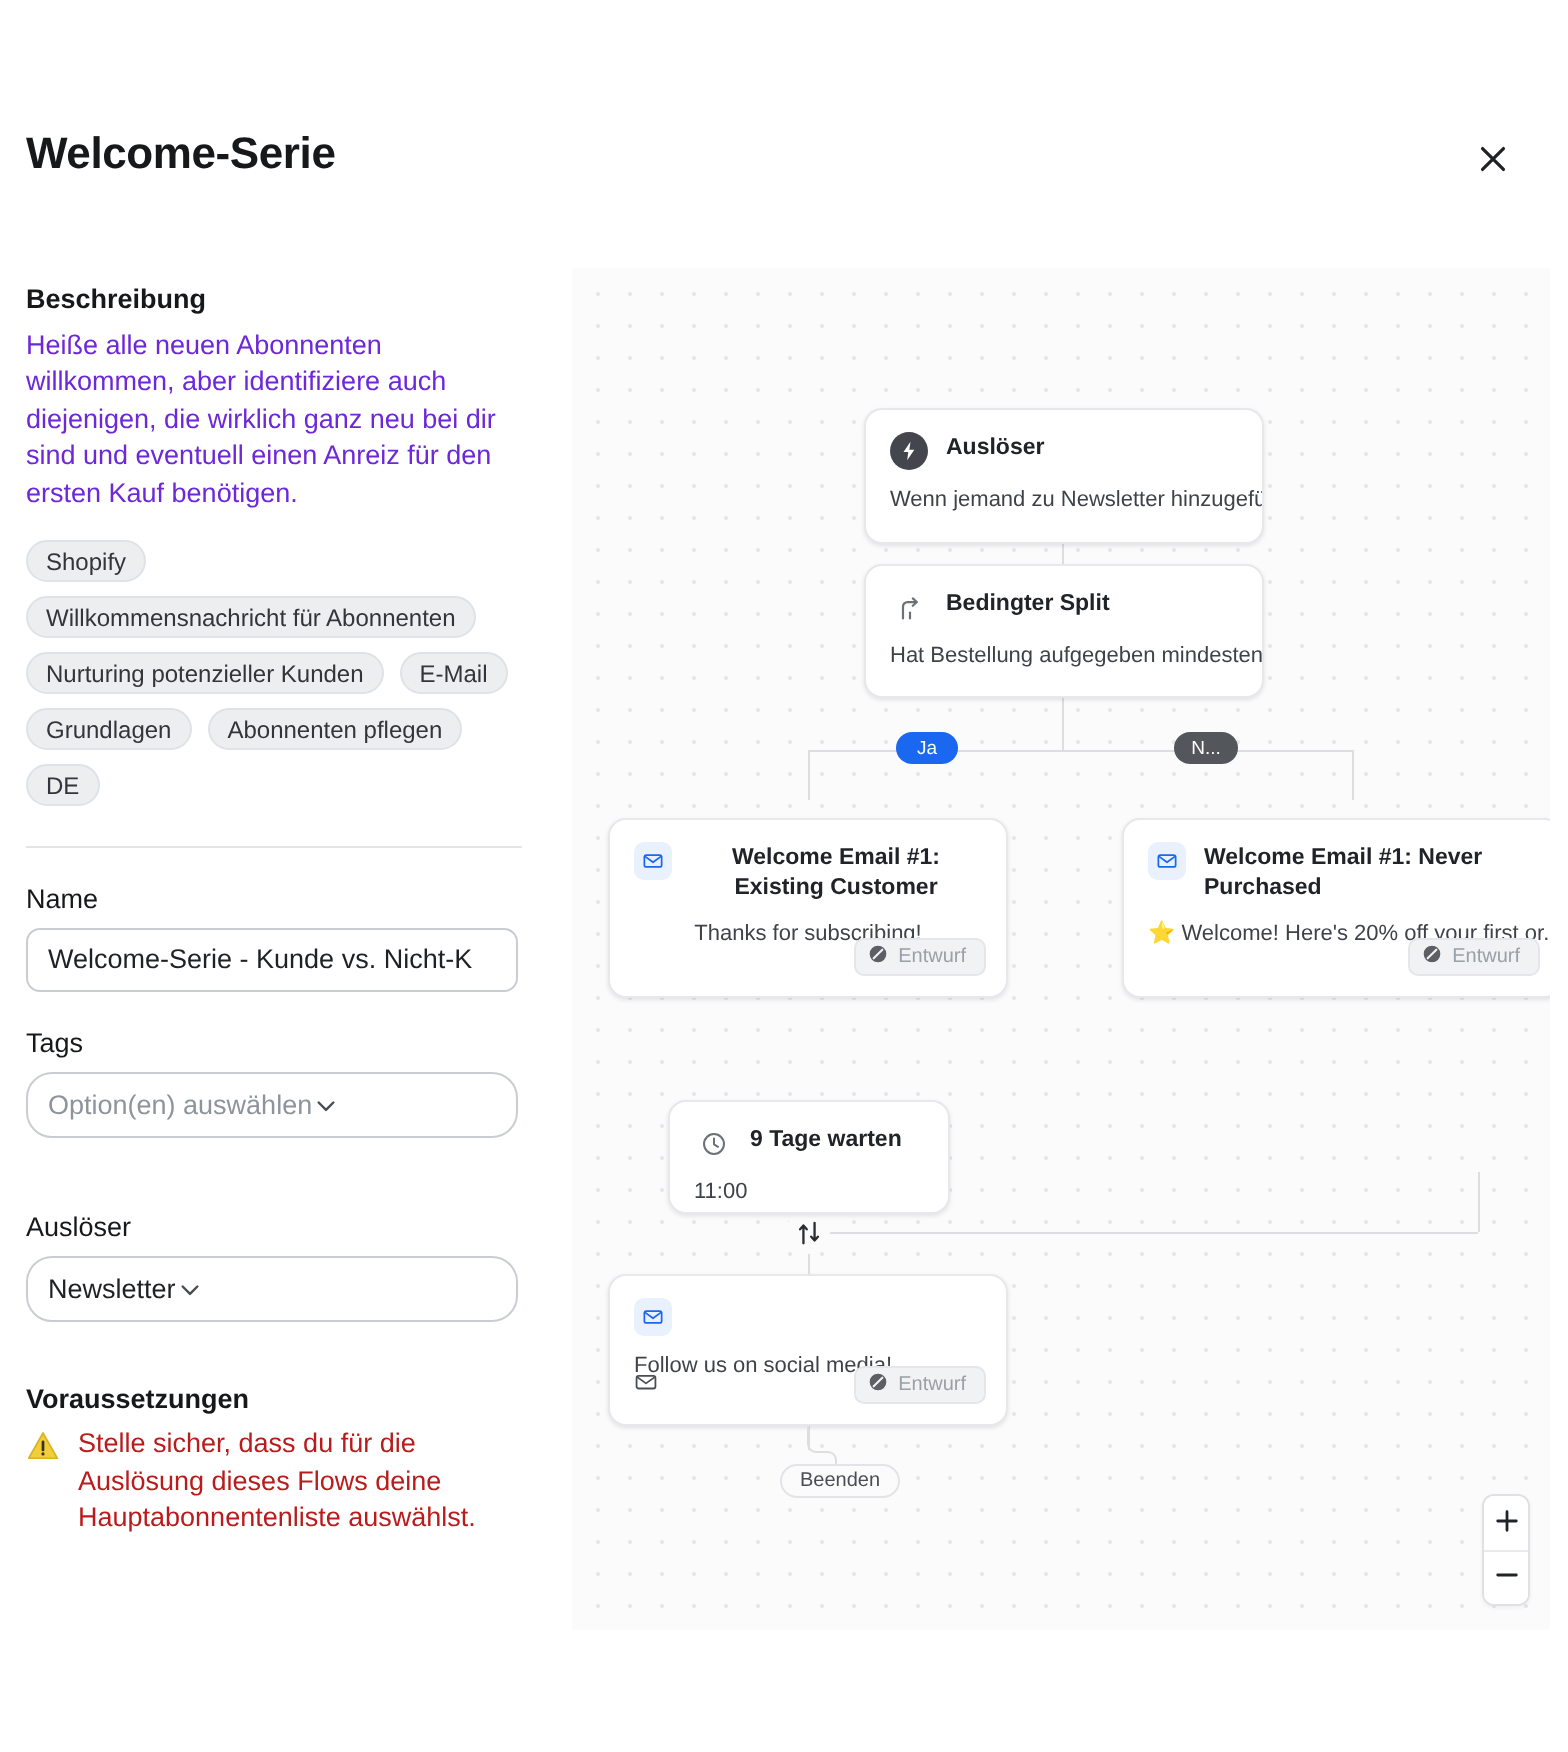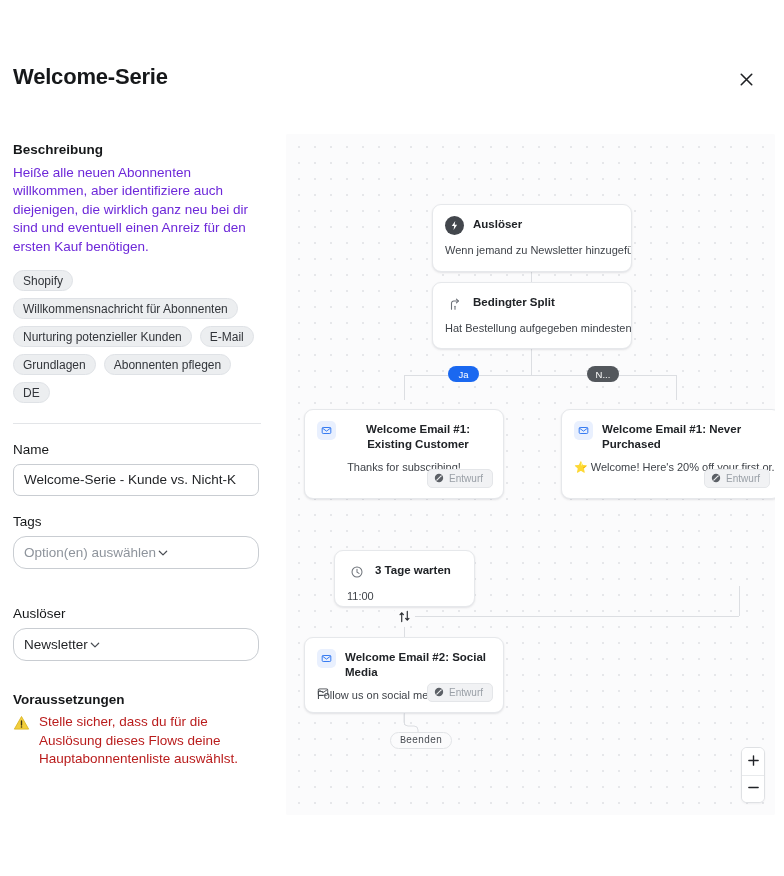--- a/index.html
+++ b/index.html
@@ -366,34 +366,33 @@
       </div>
 
       <div class="node" style="left:48px; top:416px; width:141px; height:57px;">
         <div class="node-head">
           <span class="ico-plain">
             <svg width="14" height="14" viewBox="0 0 16 16" fill="none">
               <circle cx="8" cy="8" r="5.7" stroke="#6c7178" stroke-width="1.15"></circle>
               <path d="M8 4.8 L8 8.2 L10.3 9.6" stroke="#6c7178" stroke-width="1.15" stroke-linecap="round" stroke-linejoin="round"></path>
             </svg>
           </span>
-          <span class="node-title">3 Tage warten</span>
+          <span class="node-title">9 Tage warten</span>
         </div>
         <div class="node-body">11:00</div>
       </div>
 
       <div class="node" style="left:18px; top:503px; width:200px; height:76px;">
         <div class="node-head">
           <span class="ico-sq">
             <svg width="11" height="11" viewBox="0 0 14 14" fill="none">
               <rect x="1.5" y="3.2" width="11" height="7.6" rx="1.3" stroke="#1a68f0" stroke-width="1.1"></rect>
               <path d="M2.1 4.2 L7 7.8 L11.9 4.2" stroke="#1a68f0" stroke-width="1.1" stroke-linecap="round" stroke-linejoin="round"></path>
             </svg>
           </span>
-          <span class="node-title">Welcome Email #2: Social Media</span>
         </div>
         <div class="node-body">Follow us on social media!</div>
         <div class="node-foot between" style="position:absolute; right:0; bottom:0; left:0;">
           <span>
             <svg width="12" height="12" viewBox="0 0 14 14" fill="none">
               <rect x="1.5" y="3.4" width="11" height="7.4" rx="1.2" stroke="#4a4e54" stroke-width="1.05"></rect>
               <path d="M2.1 4.3 L7 7.8 L11.9 4.3" stroke="#4a4e54" stroke-width="1.05" stroke-linecap="round" stroke-linejoin="round"></path>
             </svg>
           </span>
           <span class="draft-badge">
@@ -404,21 +403,21 @@
               </svg>
             </span>
             <span>Entwurf</span>
           </span>
         </div>
       </div>
 
       <svg style="position:absolute; left:110px; top:579px;" width="34" height="22" viewBox="0 0 34 22" fill="none">
         <path d="M8 0 L8 9 A4 4 0 0 0 12 13 L18 13 A4 4 0 0 1 22 17 L22 21" stroke="#dcdee2" stroke-width="1" fill="none"></path>
       </svg>
-      <div class="end-pill" style="left:104px; top:598px;font-family:Liberation Mono, monospace;">
+      <div class="end-pill" style="left:104px; top:598px;">
         <span>Beenden</span>
       </div>
 
       <div class="zoom-ctrl">
         <button class="zoom-btn">
           <span>
             <svg width="13" height="13" viewBox="0 0 14 14" fill="none">
               <path d="M7 2 L7 12 M2 7 L12 7" stroke="#202327" stroke-width="1.5" stroke-linecap="round"></path>
             </svg>
           </span>

